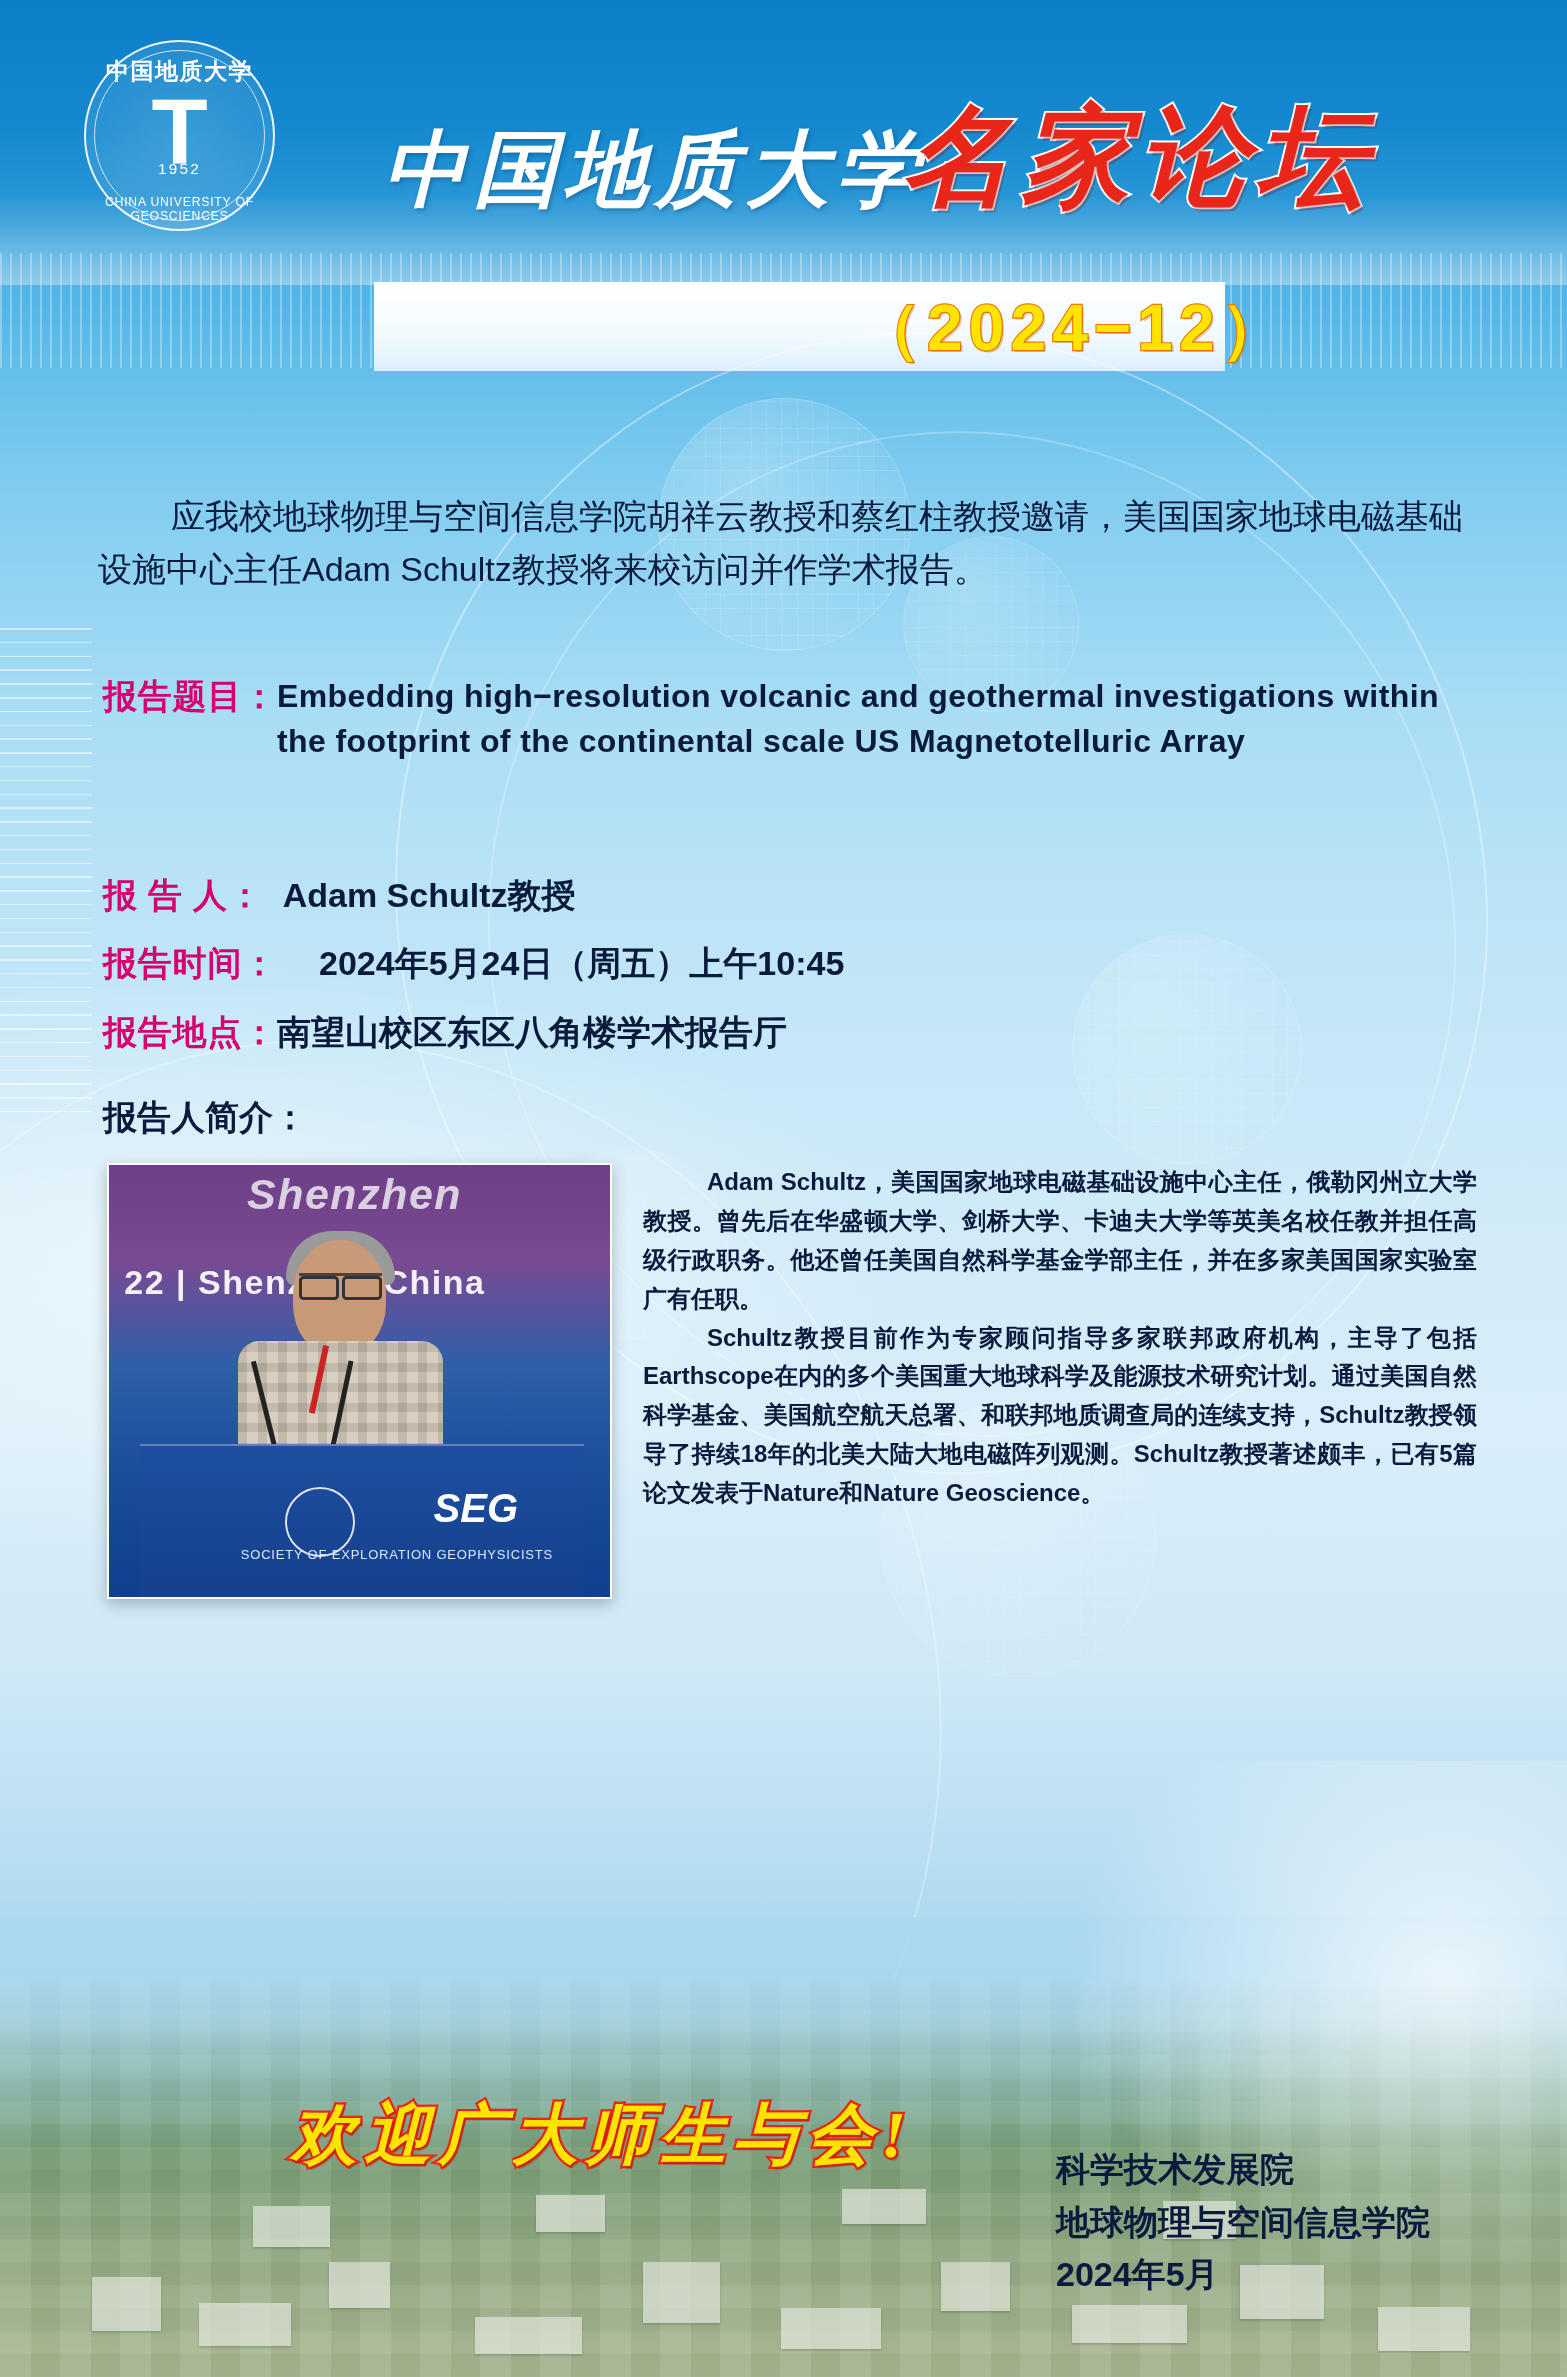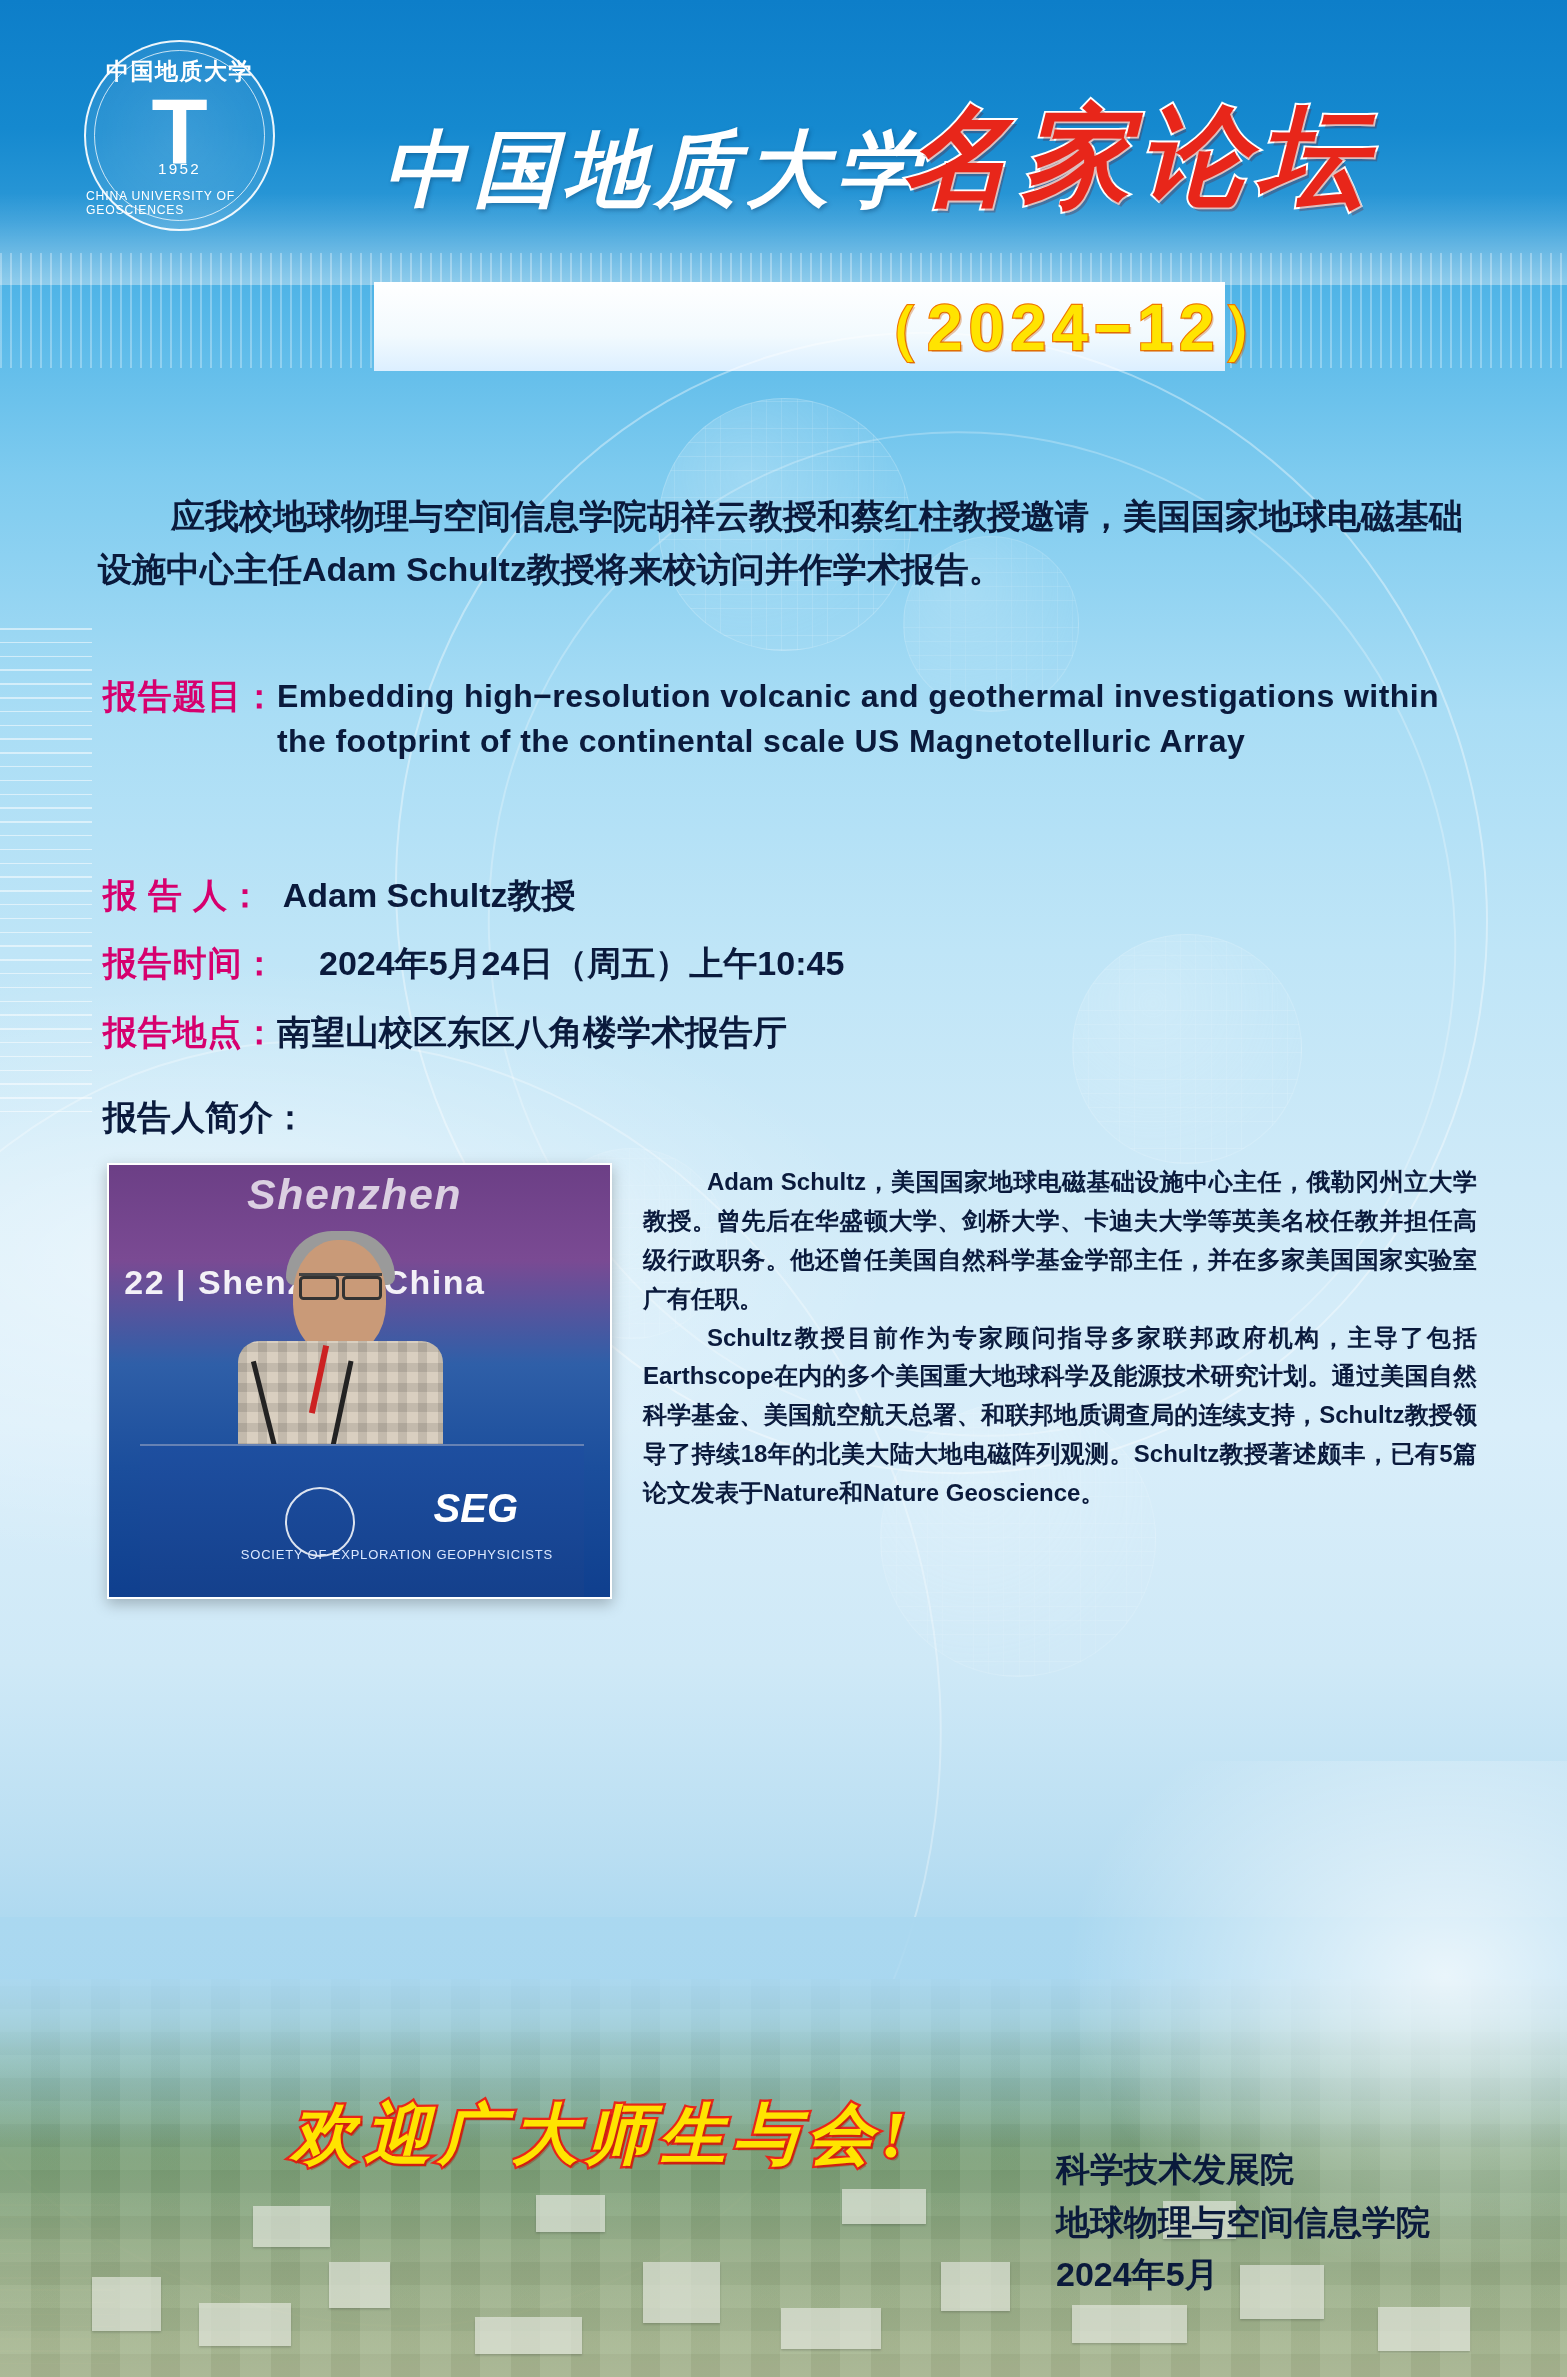--- a/index.html
+++ b/index.html
@@ -134,21 +134,21 @@
   }
   .logo .mark {
     position: absolute; left: 50%; top: 50%; transform: translate(-50%,-54%);
     font-size: 92px; font-weight: bold; line-height: 1;
   }
   .logo .yr {
     position: absolute; left: 0; bottom: 51px; width: 100%; text-align: center;
     font-size: 15.3px; letter-spacing: 2.3px;
   }
   .logo .en {
-    position: absolute; left: 0; bottom: 12px; width: 100%; text-align: left;
+    position: absolute; left: 0; bottom: 6px; width: 100%; text-align: center;
     font-size: 12.2px; letter-spacing: 0.8px;
   }
 
   .uni-name {
     position: absolute; left: 383px; top: 115px;
     font-family: "Liberation Serif", serif;
     font-size: 83px; font-weight: bold; color: #ffffff;
     letter-spacing: 7.7px;
     text-shadow: 1.5px 2.3px 4.6px rgba(0,40,80,.35);
     font-style: italic;
@@ -170,21 +170,21 @@
     letter-spacing: 6.1px;
     -webkit-text-stroke: 2.3px #f07800;
     paint-order: stroke fill;
     text-shadow: 2.3px 2.3px 0 rgba(200,90,0,.35);
   }
 
   
   .content { position: absolute; left: 0; top: 0; width: 100%; height: 100%; }
   .intro {
     position: absolute; left: 98px; top: 490px; width: 1378px;
-    font-size: 34px; line-height: 1.55; color: #0a1a3c; font-weight: bold;
+    font-size: 34px; line-height: 1.55; color: #0a1a3c; font-weight: normal;
     text-indent: 73px;
     font-family: "Liberation Sans", sans-serif;
   }
 
   .field { position: absolute; display: flex; align-items: flex-start; justify-content: flex-end; }
   .flabel {
     color: #d6006e; font-weight: bold; font-size: 34px; white-space: nowrap;
     letter-spacing: 0.8px;
   }
   .fvalue {

